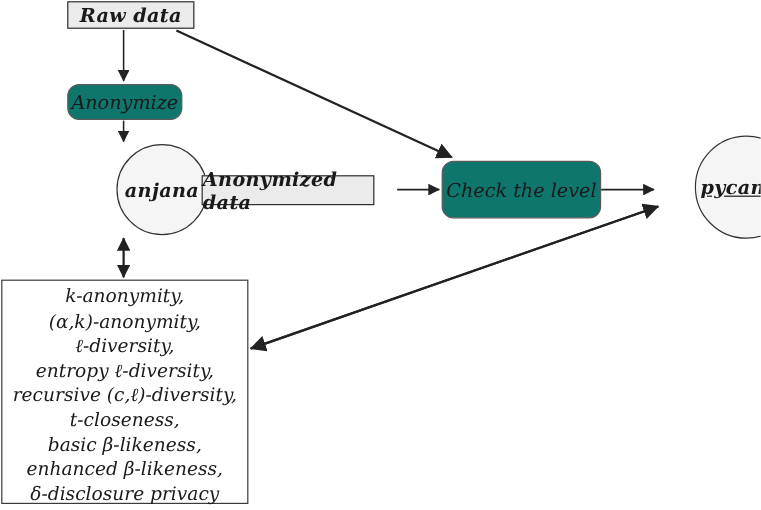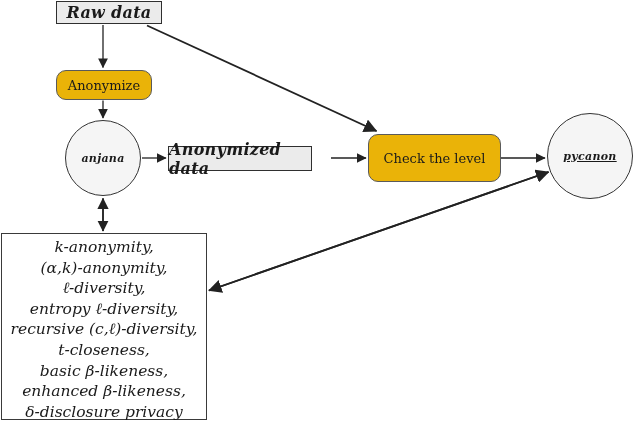--- a/index.html
+++ b/index.html
@@ -16,33 +16,35 @@
   .node { position: absolute; z-index: 2; display: flex; align-items: center; justify-content: center; box-sizing: border-box; }
   .data-box {
     background: #ebebeb;
     border: 1.6px solid #2f2f2f;
     font-weight: bold;
     font-style: italic;
     font-size: 16px;
     letter-spacing: 0.3px;
   }
   .process-box {
-    background: #eab308;
+    background: #0f766e;
     border: 1.1px solid #5a5a5a;
     border-radius: 10px;
-    font-size: 13px;
+    font-style: italic;
+    font-size: 16px;
   }
   .circle-node {
     background: #f5f5f5;
     border: 1.1px solid #333333;
     border-radius: 50%;
     font-weight: bold;
     font-style: italic;
-    font-size: 11px;
+    font-size: 16px;
     letter-spacing: 0.3px;
+    margin-left: 32px;
   }
   .check-box { flex-direction: row; line-height: 21px; text-align: center; }
   .tech-box {
     background: #ffffff;
     border: 1.1px solid #3a3a3a;
     font-style: italic;
     font-size: 15.5px;
     flex-direction: column;
     justify-content: flex-start;
     text-align: right;

